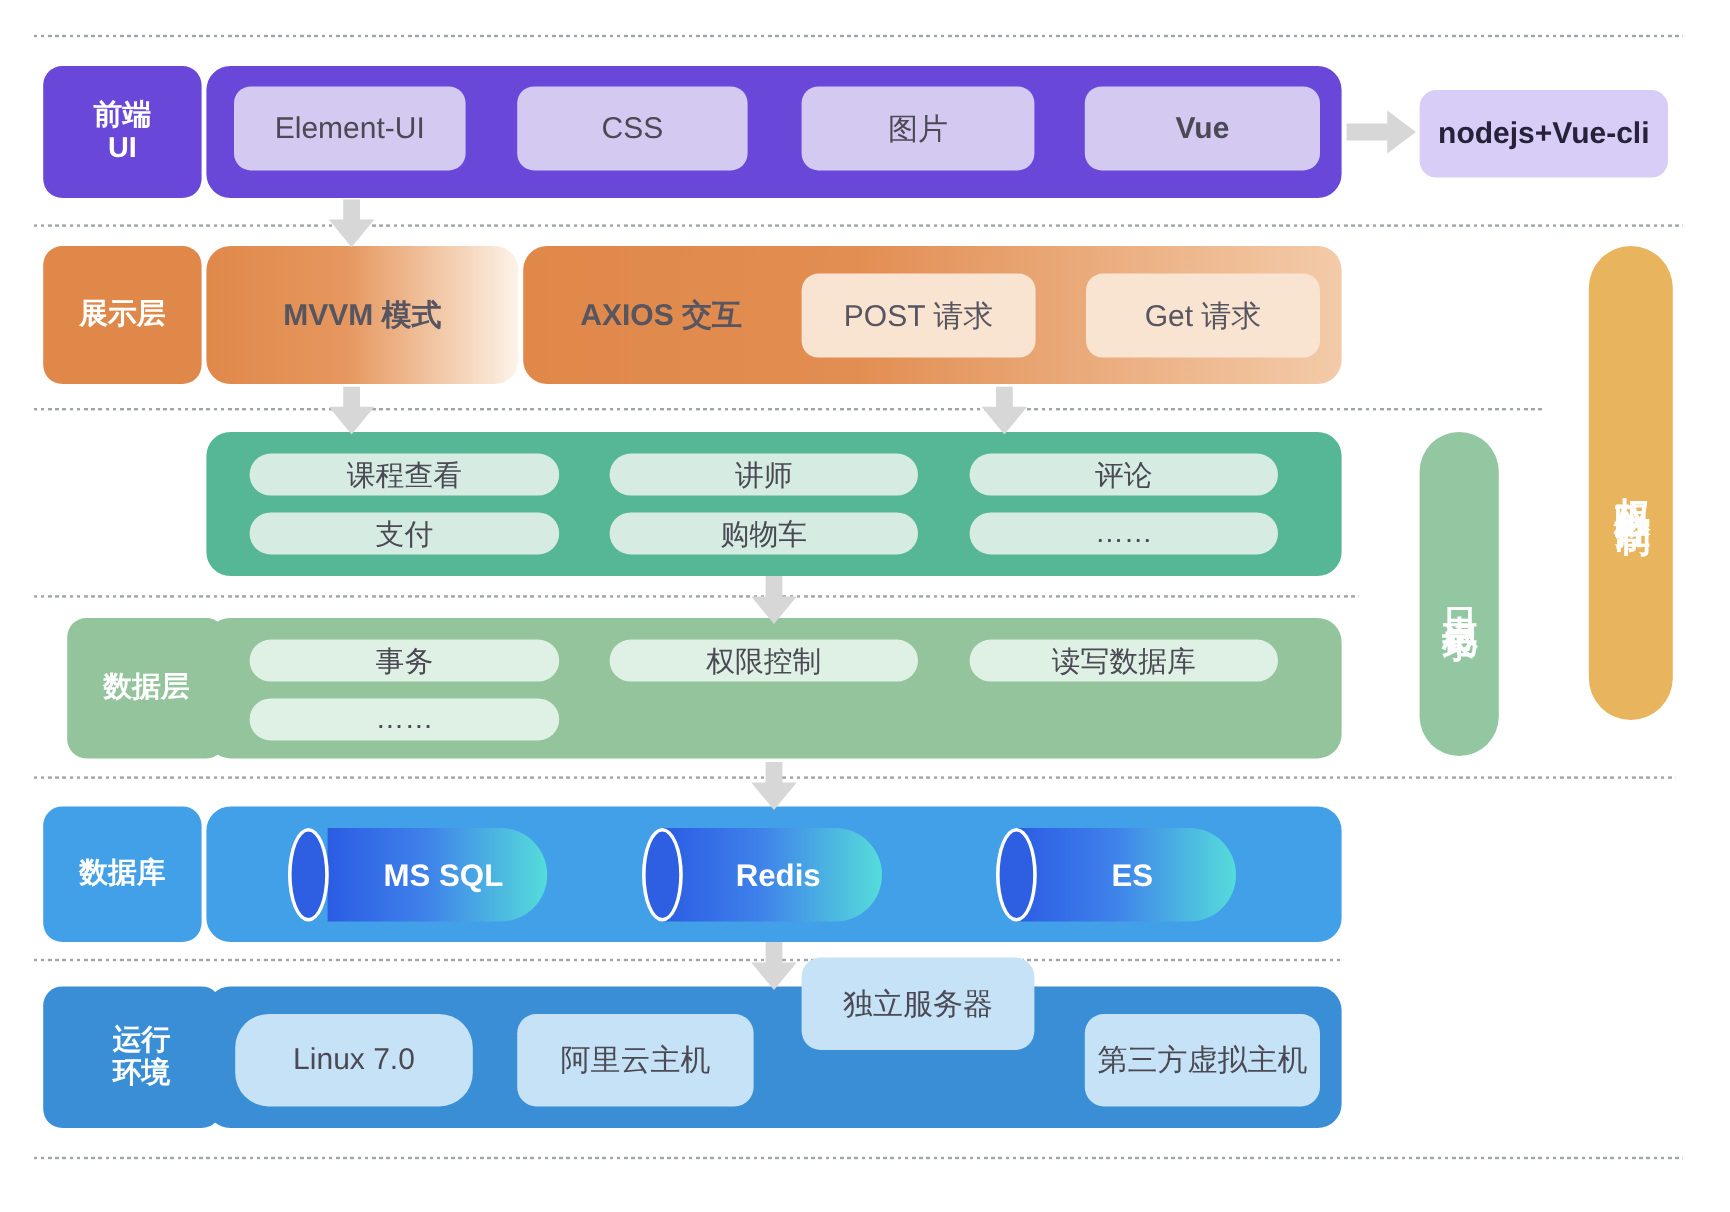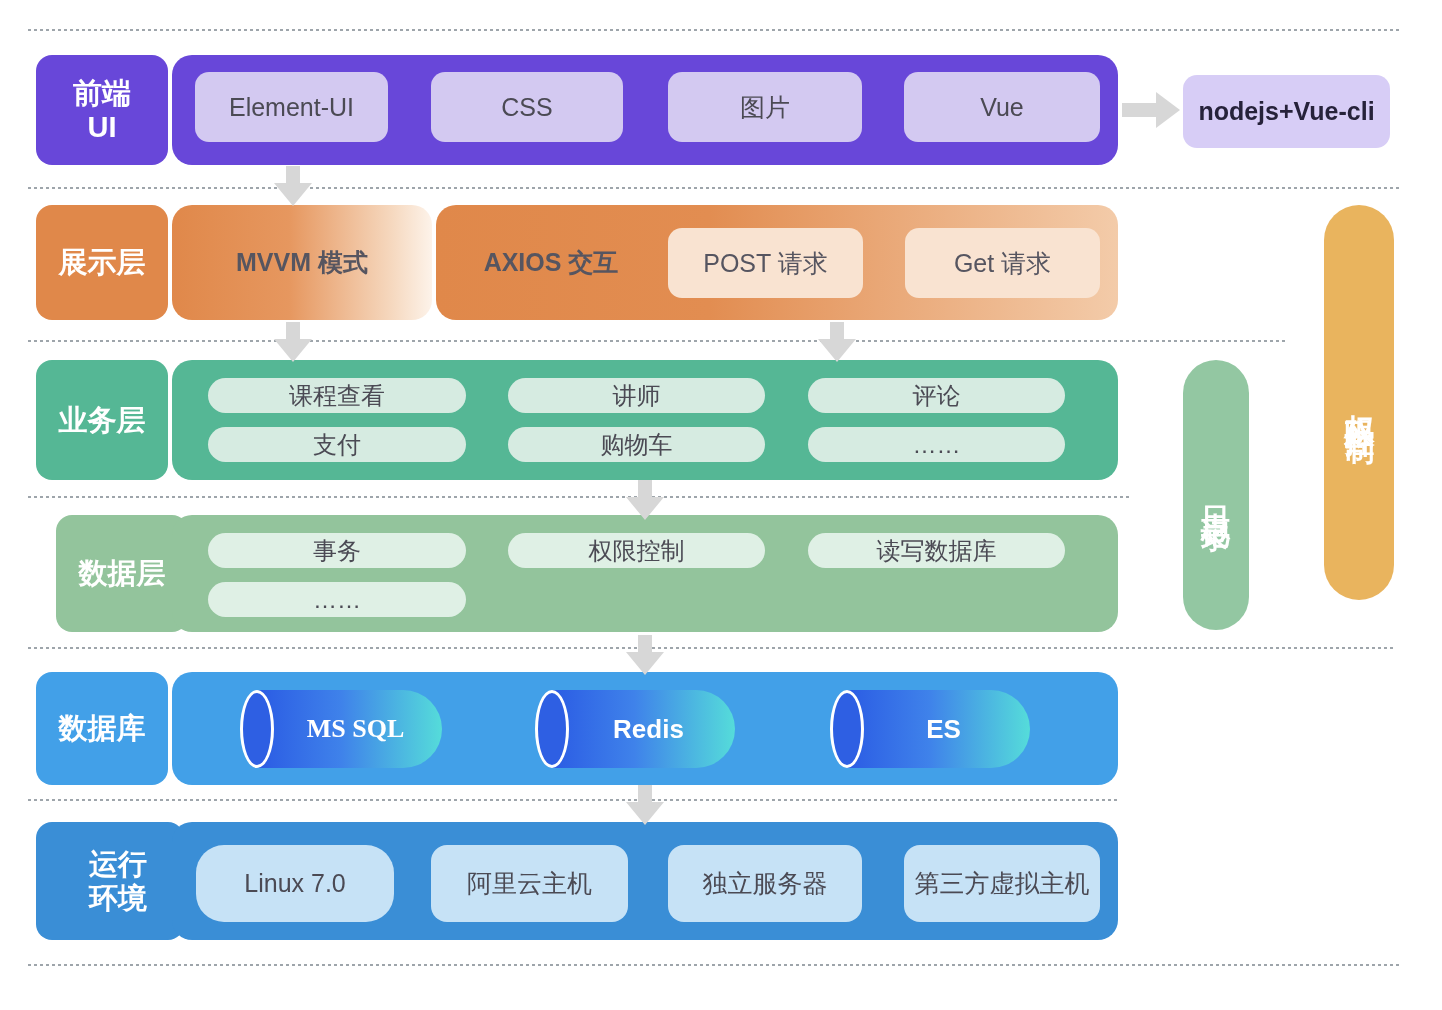--- a/index.html
+++ b/index.html
@@ -3,21 +3,21 @@
 <meta charset="utf-8">
 <style>
   html,body{margin:0;padding:0;background:#ffffff;}
   #canvas{
     position:relative;width:1442px;height:1010px;background:#ffffff;overflow:hidden;
     font-family:"Liberation Sans","DejaVu Sans",sans-serif;
   }
   .dash{position:absolute;height:2px;background:repeating-linear-gradient(90deg,#9ea5ab 0 3px,transparent 3px 6px);}
   .label-box{
     position:absolute;display:flex;align-items:center;justify-content:center;text-align:center;
-    color:#ffffff;font-weight:700;font-size:29px;line-height:1.18;border-radius:16px;white-space:pre-line;
+    color:#ffffff;font-weight:700;font-size:24px;line-height:1.18;border-radius:16px;white-space:pre-line;
   }
   .bar{position:absolute;border-radius:20px;}
   .chip{
     position:absolute;display:flex;align-items:center;justify-content:center;
     font-size:25px;font-weight:500;color:#4b4a54;border-radius:14px;
   }
   .pillchip{border-radius:18px;font-size:24px;}
   .side-pill{
     position:absolute;display:flex;align-items:center;justify-content:center;
     color:#ffffff;font-weight:700;font-size:30px;
@@ -48,69 +48,68 @@
   <div class="dash" style="left:28px;top:647px;width:1368px;"></div>
   <div class="dash" style="left:28px;top:799px;width:1090px;"></div>
   <div class="dash" style="left:28px;top:964px;width:1374px;"></div>
 
   <div class="label-box" style="left:36px;top:55px;width:132px;height:110px;background:#6847d9;">前端
 UI</div>
   <div class="bar" style="left:172px;top:55px;width:946px;height:110px;background:#6847d9;"></div>
   <div class="chip" style="left:195px;top:72px;width:193px;height:70px;background:#d3c9f1;">Element-UI</div>
   <div class="chip" style="left:431px;top:72px;width:192px;height:70px;background:#d3c9f1;">CSS</div>
   <div class="chip" style="left:668px;top:72px;width:194px;height:70px;background:#d3c9f1;">图片</div>
-  <div class="chip" style="left:904px;top:72px;width:196px;height:70px;background:#d3c9f1;">Vue</div>
+  <div class="chip" style="left:904px;top:72px;width:196px;height:70px;background:#d3c9f1;font-weight:bold;">Vue</div>
   <svg class="arrow" style="left:1122px;top:92px;" width="58" height="36" viewBox="0 0 58 36">
     <path d="M0 11 L34 11 L34 0 L58 18 L34 36 L34 25 L0 25 Z" fill="#d7d7d7"></path>
   </svg>
   <div class="chip" style="left:1183px;top:75px;width:207px;height:73px;background:#d7cdf6;font-weight:700;color:#26223a;">nodejs+Vue-cli</div>
 
   <div class="label-box" style="left:36px;top:205px;width:132px;height:115px;background:#e0884a;">展示层</div>
   <div class="bar grad-label" style="left:172px;top:205px;width:260px;height:115px;display:flex;align-items:center;justify-content:center;
               background:linear-gradient(90deg,#e0884a 0%,#e6975f 45%,#f6d9c0 85%,#fdf3ea 100%);">
     <span>MVVM 模式</span>
   </div>
   <div class="bar" style="left:436px;top:205px;width:682px;height:115px;
               background:linear-gradient(90deg,#e0884a 0%,#e28d51 40%,#f3cba9 100%);">
     <span class="grad-label" style="position:absolute;left:0;top:0;width:230px;height:115px;display:flex;align-items:center;justify-content:center;">AXIOS 交互</span>
   </div>
   <div class="chip" style="left:668px;top:228px;width:195px;height:70px;background:#f9e3d1;color:#565560;">POST 请求</div>
   <div class="chip" style="left:905px;top:228px;width:195px;height:70px;background:#f9e3d1;color:#565560;">Get 请求</div>
 
-  <div class="label-box" style="left:36px;top:360px;width:132px;height:120px;background:#55b795;">业务层</div>
   <div class="bar" style="left:172px;top:360px;width:946px;height:120px;background:#55b795;"></div>
   <div class="chip pillchip" style="left:208px;top:378px;width:258px;height:35px;background:#d6ebe1;">课程查看</div>
   <div class="chip pillchip" style="left:508px;top:378px;width:257px;height:35px;background:#d6ebe1;">讲师</div>
   <div class="chip pillchip" style="left:808px;top:378px;width:257px;height:35px;background:#d6ebe1;">评论</div>
   <div class="chip pillchip" style="left:208px;top:427px;width:258px;height:35px;background:#d6ebe1;">支付</div>
   <div class="chip pillchip" style="left:508px;top:427px;width:257px;height:35px;background:#d6ebe1;">购物车</div>
   <div class="chip pillchip" style="left:808px;top:427px;width:257px;height:35px;background:#d6ebe1;">……</div>
 
   <div class="label-box" style="left:36px;top:515px;width:132px;height:117px;background:#93c49c;margin-left:20px;">数据层</div>
   <div class="bar" style="left:172px;top:515px;width:946px;height:117px;background:#93c49c;"></div>
   <div class="chip pillchip" style="left:208px;top:533px;width:258px;height:35px;background:#dff0e5;">事务</div>
   <div class="chip pillchip" style="left:508px;top:533px;width:257px;height:35px;background:#dff0e5;">权限控制</div>
   <div class="chip pillchip" style="left:808px;top:533px;width:257px;height:35px;background:#dff0e5;">读写数据库</div>
   <div class="chip pillchip" style="left:208px;top:582px;width:258px;height:35px;background:#dff0e5;">……</div>
 
   <div class="label-box" style="left:36px;top:672px;width:132px;height:113px;background:#42a0e8;">数据库</div>
   <div class="bar" style="left:172px;top:672px;width:946px;height:113px;background:#42a0e8;"></div>
-  <div class="cyl-body" style="left:259px;top:690px;width:183px;font-family:Liberation Serif, serif;">MS SQL</div>
+  <div class="cyl-body" style="left:273px;top:690px;width:183px;">MS SQL</div>
   <div class="cyl-cap" style="left:240px;top:690px;"></div>
   <div class="cyl-body" style="left:552px;top:690px;width:183px;">Redis</div>
   <div class="cyl-cap" style="left:535px;top:690px;"></div>
   <div class="cyl-body" style="left:847px;top:690px;width:183px;">ES</div>
   <div class="cyl-cap" style="left:830px;top:690px;"></div>
 
   <div class="label-box" style="left:36px;top:822px;width:132px;height:118px;background:#3a8ed6;padding-left:16px;">运行
 环境</div>
   <div class="bar" style="left:172px;top:822px;width:946px;height:118px;background:#3a8ed6;"></div>
   <div class="chip" style="left:196px;top:845px;width:198px;height:77px;background:#c6e2f6;border-radius:28px;">Linux 7.0</div>
   <div class="chip" style="left:431px;top:845px;width:197px;height:77px;background:#c6e2f6;border-radius:16px;">阿里云主机</div>
-  <div class="chip" style="left:668px;top:845px;width:194px;height:77px;background:#c6e2f6;border-radius:16px;">独立服务器</div>
+  <div class="chip" style="left:668px;top:798px;width:194px;height:77px;background:#c6e2f6;border-radius:16px;">独立服务器</div>
   <div class="chip" style="left:904px;top:845px;width:196px;height:77px;background:#c6e2f6;border-radius:16px;">第三方虚拟主机</div>
 
   <div class="side-pill" style="left:1183px;top:360px;width:66px;height:270px;background:#93c7a2;border-radius:33px;font-size:29px;">日志记录</div>
   <div class="side-pill" style="left:1324px;top:205px;width:70px;height:395px;background:#e9b45e;border-radius:35px;">权限控制</div>
 
   <svg class="arrow" style="left:274px;top:166px;" width="38" height="40" viewBox="0 0 38 40">
     <path d="M12 0 L26 0 L26 17 L38 17 L19 40 L0 17 L12 17 Z" fill="#d7d7d7"></path>
   </svg>
   <svg class="arrow" style="left:274px;top:322px;" width="38" height="40" viewBox="0 0 38 40">
     <path d="M12 0 L26 0 L26 17 L38 17 L19 40 L0 17 L12 17 Z" fill="#d7d7d7"></path>

